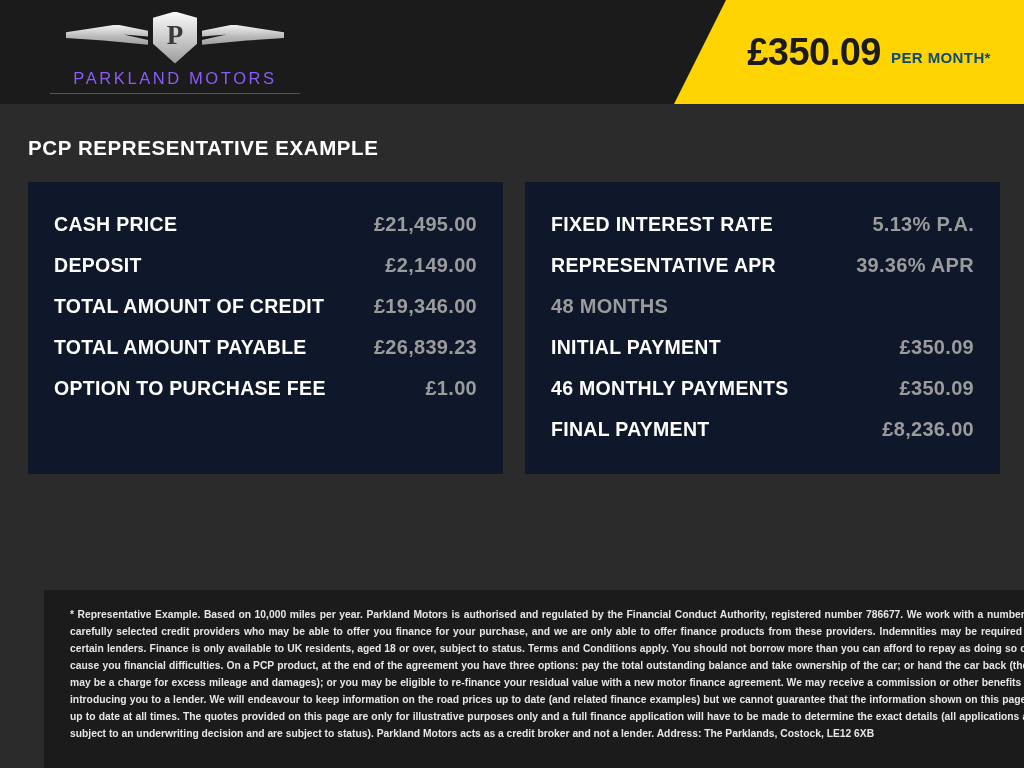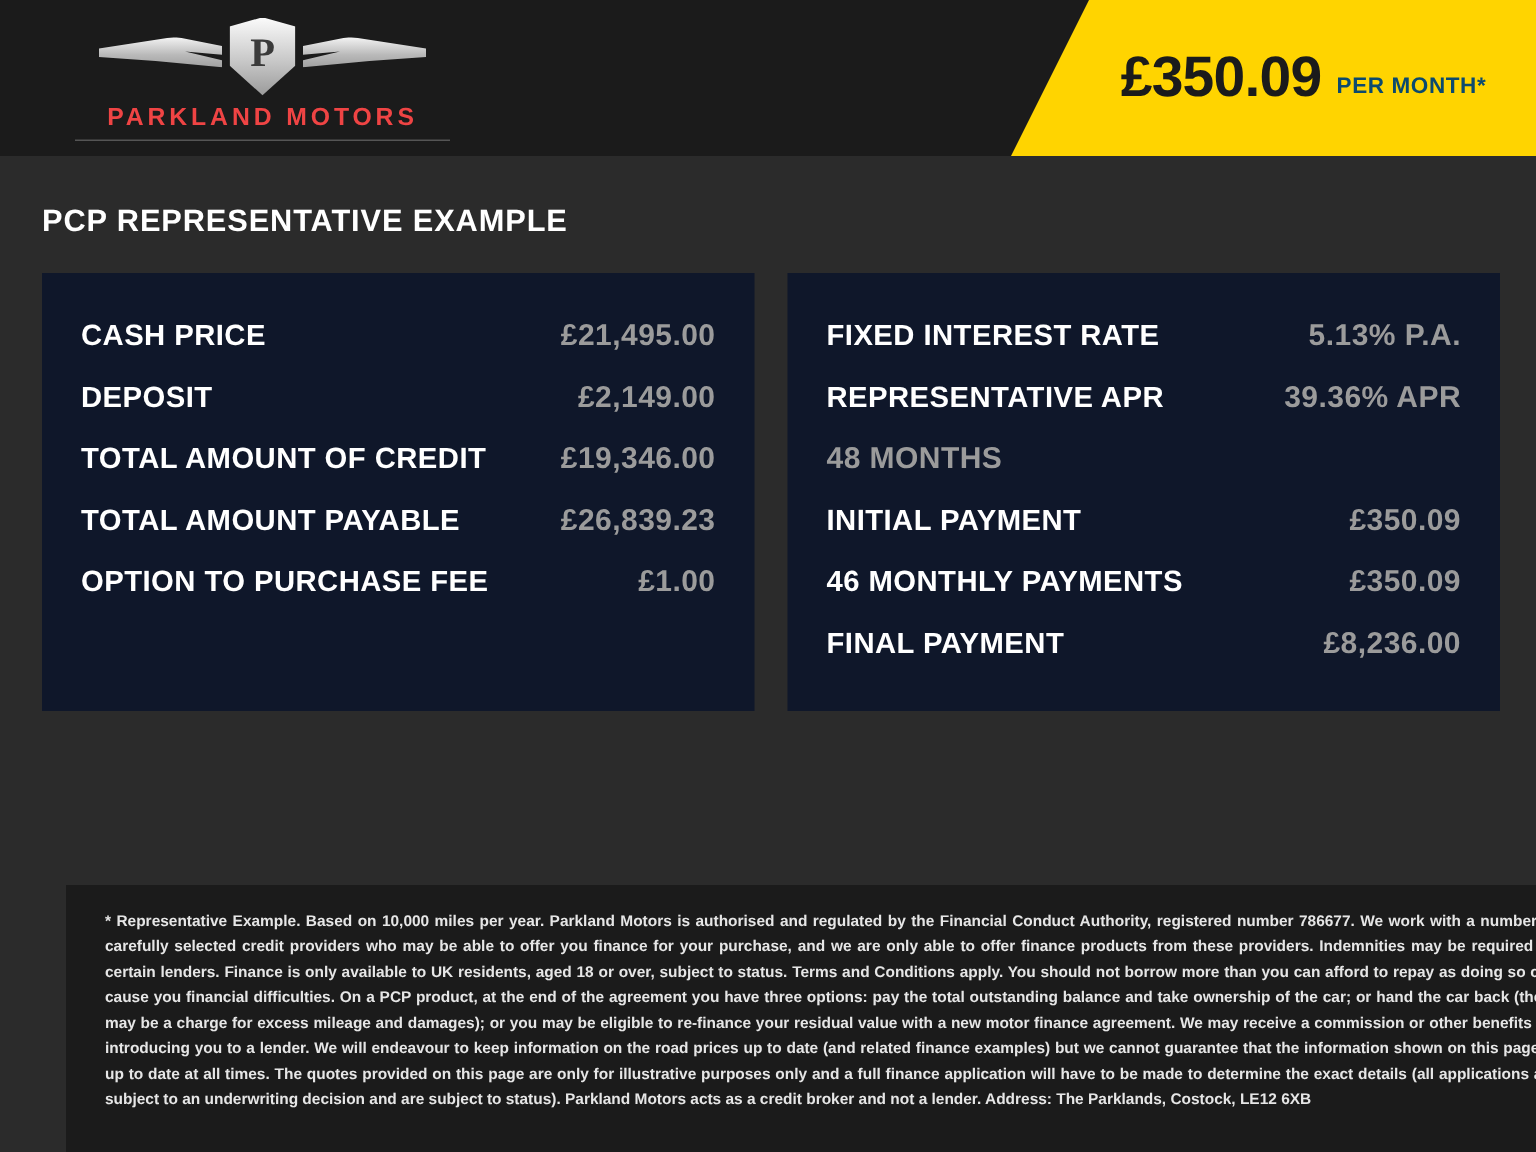--- a/index.html
+++ b/index.html
@@ -74,22 +74,22 @@
     font-size: 27px;
     font-weight: bold;
     color: #3a3a3a;
     line-height: 1;
     margin-top: -4px;
   }
   .logo-text {
     margin-top: 4px;
     font-size: 16.5px;
     letter-spacing: 2.6px;
-    font-weight: bold;
-    color: #ef4444;
+    font-weight: normal;
+    color: #8b5cf6;
     white-space: nowrap;
   }
   .logo-rule {
     margin-top: 5px;
     width: 250px;
     height: 1px;
     background: #555;
   }
 
   .price-banner {

